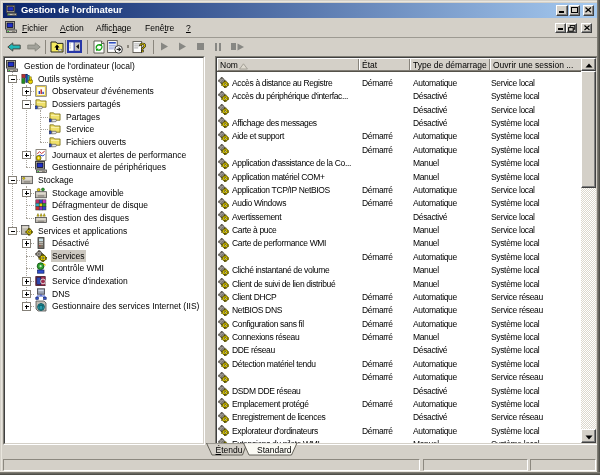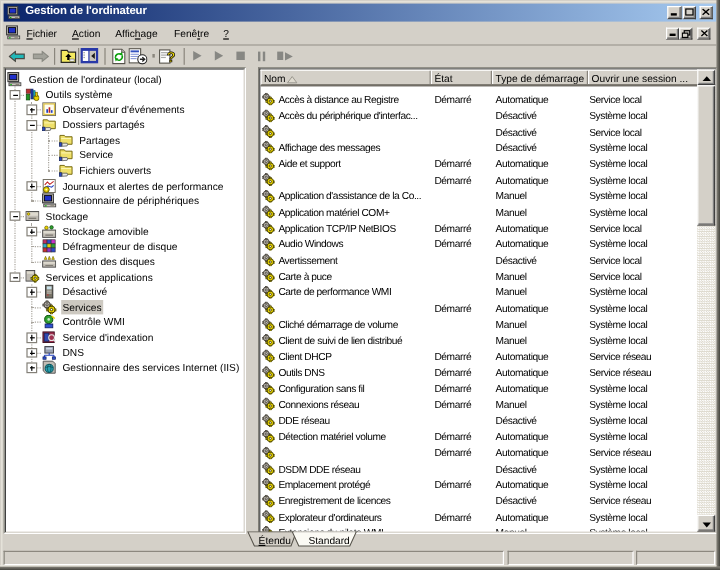--- a/index.html
+++ b/index.html
@@ -527,21 +527,21 @@
         <use href="#gears"></use>
       </svg>
 <div class="cell" style="left:145px">Démarré</div>
 <div class="cell" style="left:196px">Automatique</div>
 <div class="cell" style="left:274px">Système local</div>
 </div>
 <div class="row" style="left:0;top:205.55px;width:364px">
 <svg class="a" style="left:0.5px;top:1px" width="11" height="11">
         <use href="#gears"></use>
       </svg>
-<div class="cell" style="left:15px">Cliché démarrage de volume</div>
+<div class="cell" style="left:15px">Cliché instantané de volume</div>
 <div class="cell" style="left:196px">Manuel</div>
 <div class="cell" style="left:274px">Système local</div>
 </div>
 <div class="row" style="left:0;top:218.93px;width:364px">
 <svg class="a" style="left:0.5px;top:1px" width="11" height="11">
         <use href="#gears"></use>
       </svg>
 <div class="cell" style="left:15px">Client de suivi de lien distribué</div>
 <div class="cell" style="left:196px">Manuel</div>
 <div class="cell" style="left:274px">Système local</div>
@@ -552,21 +552,21 @@
       </svg>
 <div class="cell" style="left:15px">Client DHCP</div>
 <div class="cell" style="left:145px">Démarré</div>
 <div class="cell" style="left:196px">Automatique</div>
 <div class="cell" style="left:274px">Service réseau</div>
 </div>
 <div class="row" style="left:0;top:245.68px;width:364px">
 <svg class="a" style="left:0.5px;top:1px" width="11" height="11">
         <use href="#gears"></use>
       </svg>
-<div class="cell" style="left:15px">Outils DNS</div>
+<div class="cell" style="left:15px">NetBIOS DNS</div>
 <div class="cell" style="left:145px">Démarré</div>
 <div class="cell" style="left:196px">Automatique</div>
 <div class="cell" style="left:274px">Service réseau</div>
 </div>
 <div class="row" style="left:0;top:259.05px;width:364px">
 <svg class="a" style="left:0.5px;top:1px" width="11" height="11">
         <use href="#gears"></use>
       </svg>
 <div class="cell" style="left:15px">Configuration sans fil</div>
 <div class="cell" style="left:145px">Démarré</div>
@@ -587,21 +587,21 @@
         <use href="#gears"></use>
       </svg>
 <div class="cell" style="left:15px">DDE réseau</div>
 <div class="cell" style="left:196px">Désactivé</div>
 <div class="cell" style="left:274px">Système local</div>
 </div>
 <div class="row" style="left:0;top:299.18px;width:364px">
 <svg class="a" style="left:0.5px;top:1px" width="11" height="11">
         <use href="#gears"></use>
       </svg>
-<div class="cell" style="left:15px">Détection matériel volume</div>
+<div class="cell" style="left:15px">Détection matériel tendu</div>
 <div class="cell" style="left:145px">Démarré</div>
 <div class="cell" style="left:196px">Automatique</div>
 <div class="cell" style="left:274px">Système local</div>
 </div>
 <div class="row" style="left:0;top:312.55px;width:364px">
 <svg class="a" style="left:0.5px;top:1px" width="11" height="11">
         <use href="#gears"></use>
       </svg>
 <div class="cell" style="left:145px">Démarré</div>
 <div class="cell" style="left:196px">Automatique</div>

